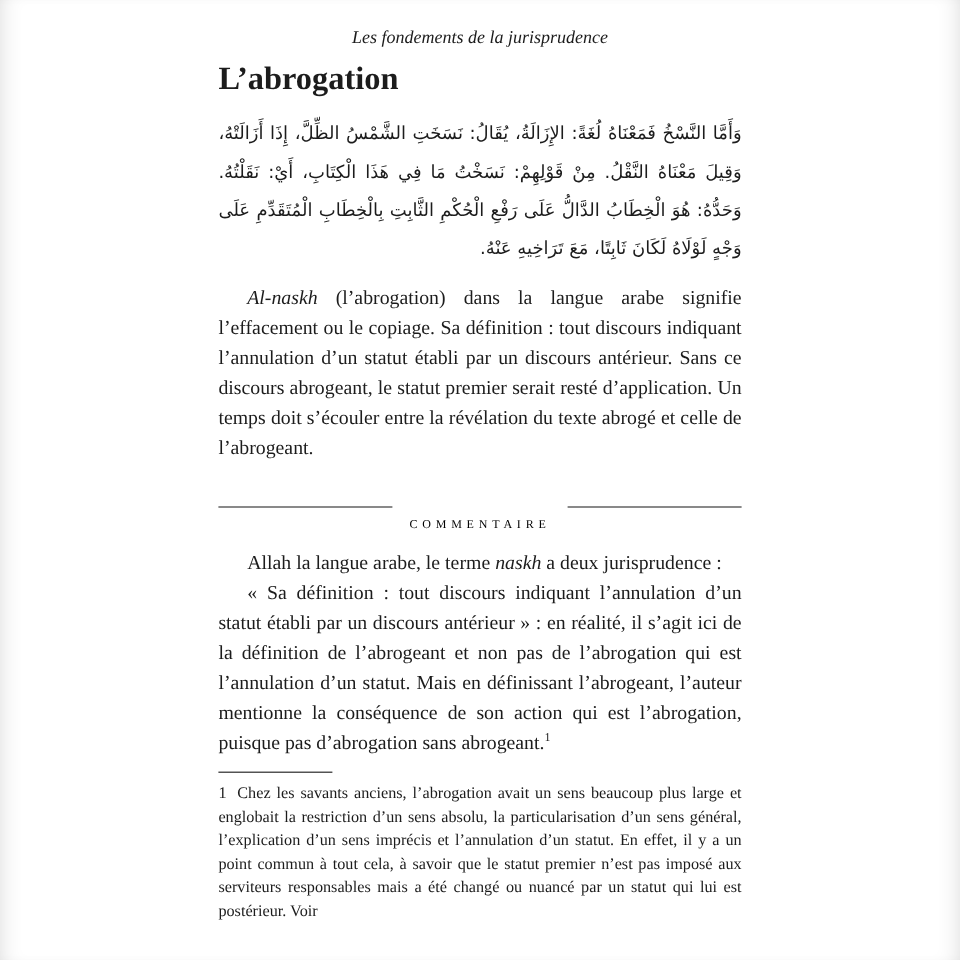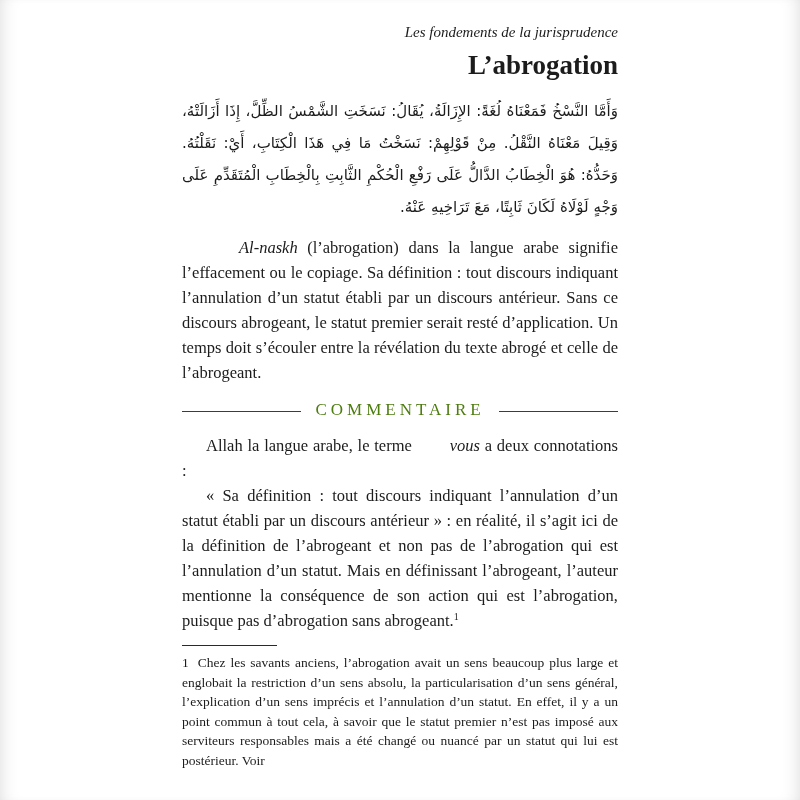--- a/index.html
+++ b/index.html
@@ -13,28 +13,28 @@
     box-shadow: inset 14px 0 20px -16px rgba(0,0,0,.18), inset -14px 0 20px -16px rgba(0,0,0,.18);
     font-family: "Liberation Serif", "DejaVu Serif", serif;
     color: #1c1c1c;
   }
   .content {
     width: 436px;
     margin: 0 auto;
     padding-top: 22px;
   }
   .running-title {
-    text-align: right;
+    text-align: center;
     font-style: italic;
     font-size: 15px;
     line-height: 20px;
     margin: 0 0 7px 0;
   }
   .chapter-title {
-    text-align: right;
+    text-align: left;
     font-weight: bold;
     font-size: 27px;
     line-height: 32px;
     margin: 0 0 14px 0;
   }
   .arabic {
     direction: rtl;
     text-align: justify;
     font-family: "DejaVu Sans", sans-serif;
     font-size: 15px;
@@ -42,39 +42,40 @@
     margin: 6px 0 12px 0;
   }
   .para {
     text-align: justify;
     font-size: 16.5px;
     line-height: 25px;
     margin: 0;
     text-indent: 24px;
   }
   .para.translation { margin-bottom: 6px; }
-  .it { font-style: italic; margin-left: 33px; }
+  .it { font-style: italic; }
   .b  { font-weight: bold; }
   .divider {
     display: flex;
     align-items: center;
     margin: 16px 0 12px 0;
   }
   .divider .rule {
     flex: 1;
     border-top: 1.3px solid #3c3c3c;
     height: 0;
   }
   .divider .label {
     padding: 0 14px;
-    font-size: 17px;
+    font-size: 10px;
     letter-spacing: 4px;
-    color: #4d7c0f;
+    color: #000000;
     white-space: nowrap;
     transform: translateY(-1px);
+    margin-top: 32px;
   }
   sup.fn-ref {
     font-size: 10px;
     line-height: 0;
     vertical-align: super;
   }
   .footnote-block { margin-top: 12px; }
   .footnote-rule {
     width: 95px;
     border-top: 1.2px solid #2a2a2a;
@@ -102,21 +103,21 @@
     <p class="arabic" dir="rtl" lang="ar">وَأَمَّا النَّسْخُ فَمَعْنَاهُ لُغَةً: الإِزَالَةُ، يُقَالُ: نَسَخَتِ الشَّمْسُ الظِّلَّ، إِذَا أَزَالَتْهُ، وَقِيلَ مَعْنَاهُ النَّقْلُ. مِنْ قَوْلِهِمْ: نَسَخْتُ مَا فِي هَذَا الْكِتَابِ، أَيْ: نَقَلْتُهُ. وَحَدُّهُ: هُوَ الْخِطَابُ الدَّالُّ عَلَى رَفْعِ الْحُكْمِ الثَّابِتِ بِالْخِطَابِ الْمُتَقَدِّمِ عَلَى وَجْهٍ لَوْلَاهُ لَكَانَ ثَابِتًا، مَعَ تَرَاخِيهِ عَنْهُ.</p>
 
     <p class="para translation"><span class="it">Al-naskh</span><span> (l’abrogation) dans la langue arabe signifie l’effacement ou le copiage. Sa définition : tout discours indiquant l’annulation d’un statut établi par un discours antérieur. Sans ce discours abrogeant, le statut premier serait resté d’application. Un temps doit s’écouler entre la révélation du texte abrogé et celle de l’abrogeant.</span></p>
 
     <div class="divider">
       <span class="rule"></span>
       <span class="label">COMMENTAIRE</span>
       <span class="rule"></span>
     </div>
 
-    <p class="para"><span>Allah la langue arabe, le terme </span><span class="it">vous</span><span> a deux connotations :</span></p>
+    <p class="para"><span>Allah la langue arabe, le terme </span><span class="it">naskh</span><span> a deux jurisprudence :</span></p>
 
 
 
     <p class="para"><span>« Sa définition : tout discours indiquant l’annulation d’un statut établi par un discours antérieur » : en réalité, il s’agit ici de la définition de l’abrogeant et non pas de l’abrogation qui est l’annulation d’un statut. Mais en définissant l’abrogeant, l’auteur mentionne la conséquence de son action qui est l’abrogation, puisque pas d’abrogation sans abrogeant.</span><sup class="fn-ref">1</sup></p>
 
     <div class="footnote-block">
       <div class="footnote-rule"></div>
       <p class="footnote"><span class="num">1</span><span>Chez les savants anciens, l’abrogation avait un sens beaucoup plus large et englobait la restriction d’un sens absolu, la particularisation d’un sens général, l’explication d’un sens imprécis et l’annulation d’un statut. En effet, il y a un point commun à tout cela, à savoir que le statut premier n’est pas imposé aux serviteurs responsables mais a été changé ou nuancé par un statut qui lui est postérieur. Voir </span></p>
     </div>
 

